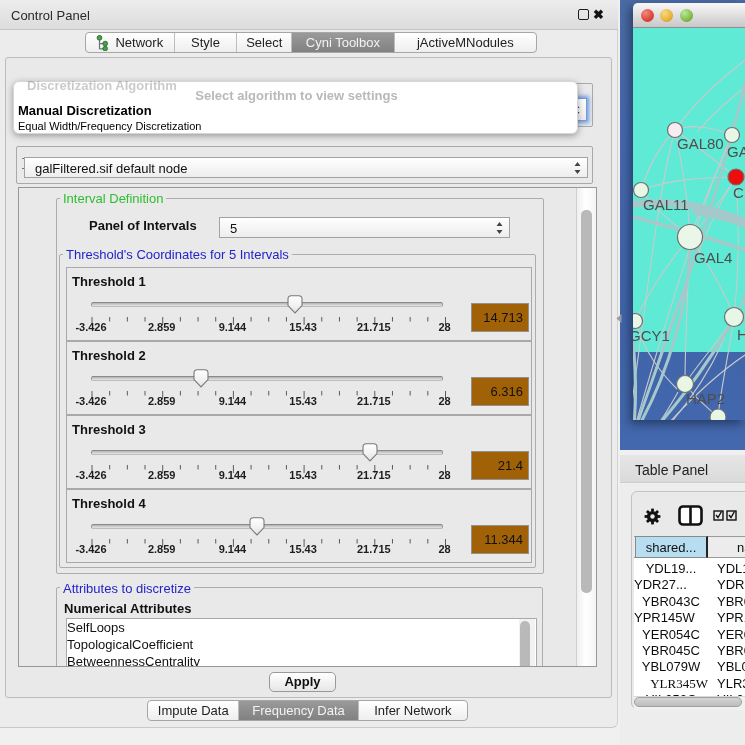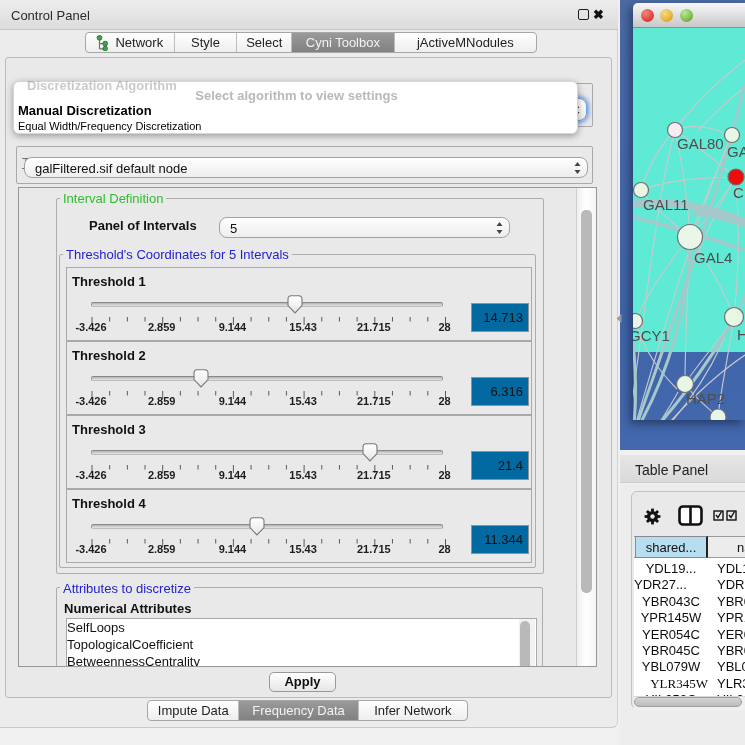--- a/index.html
+++ b/index.html
@@ -15,31 +15,31 @@
 
 .seg { position:absolute; display:flex; background:linear-gradient(#ffffff,#eeeeee); border:1px solid #a6a6a6; border-radius:4px; overflow:hidden; height:21px; }
 .seg > div { display:flex; align-items:center; justify-content:center; font-size:13px; color:#222; border-right:1px solid #bdbdbd; padding:0; }
 .seg > div:last-child { border-right:none; }
 .seg > div.sel { background:linear-gradient(#9a9a9a,#818181); color:#f2f2f2; }
 
 #content { position:absolute; left:5px; top:57px; width:607px; height:641px; background:#e9e9e9; border:1px solid #bcbcbc; border-radius:3px; }
 .group { position:absolute; border:1px solid #a9a9a9; border-radius:2px; }
 .gtitle { position:absolute; font-size:13px; background:#e9e9e9; padding:0 3px; white-space:nowrap; }
 
-.combo { position:absolute; background:linear-gradient(#ffffff,#ededed); border:1px solid #a2a2a2; border-radius:8px; font-size:13px; color:#111; }
+.combo { position:absolute; background:linear-gradient(#ffffff,#ededed); border:1px solid #a2a2a2; border-radius:0; font-size:13px; color:#111; }
 .combo span { position:absolute; left:10px; top:50%; transform:translateY(-50%); white-space:nowrap; }
 .combo .arr { position:absolute; right:6px; top:50%; transform:translateY(-50%); width:7px; }
 .arr svg { display:block; }
 
 #popup { position:absolute; left:13px; top:81px; width:565px; height:53px; background:#ffffff; border:1px solid #d6d6d6; border-radius:6px; box-shadow:0 2px 7px rgba(0,0,0,0.35); z-index:30; }
 
 .tbox { position:absolute; left:47px; width:466px; height:74px; border:1px solid #a9a9a9; background:#e9e9e9; }
 .tlabel { position:absolute; left:5px; top:6px; font-size:13px; font-weight:bold; color:#111; }
 .track { position:absolute; left:24px; top:34px; width:352px; height:5px; border-top:1px solid #8a8a8a; border-bottom:1px solid #bdbdbd; border-left:1px solid #999; border-right:1px solid #999; border-radius:2px; background:linear-gradient(#b2b2b2,#e6e6e6); }
-.vbox { position:absolute; left:404px; top:35px; width:58px; height:29px; background:#0369a1; border:1px solid #919191; font-size:13px; color:#111; text-align:right; line-height:27px; padding-right:5px; }
+.vbox { position:absolute; left:404px; top:35px; width:58px; height:29px; background:#a16207; border:1px solid #919191; font-size:13px; color:#111; text-align:right; line-height:27px; padding-right:5px; }
 .ticks { position:absolute; left:24px; top:44px; }
 .tnum { position:absolute; top:53px; font-size:11px; font-weight:bold; color:#1d1d1d; transform:translateX(-50%); white-space:nowrap; }
 .thumb { position:absolute; top:27px; width:16px; height:19px; }
 
 #spane { position:absolute; left:18px; top:187px; width:579px; height:480px; border:1px solid #979797; background:#e9e9e9; overflow:hidden; }
 #vsb { position:absolute; right:0; top:0; width:20px; height:479px; background:linear-gradient(90deg,#efefef,#ffffff 45%,#f4f4f4); border-left:1px solid #cfcfcf; }
 #vsb .th { position:absolute; left:4px; top:22px; width:11px; height:383px; background:#b9b9b9; border-radius:5px; }
 
 #numlist { position:absolute; left:47px; top:430px; width:471px; height:50px; background:#ffffff; border:1px solid #a9a9a9; font-size:13px; color:#111; overflow:hidden; }
 #numlist div { height:17px; line-height:17px; }
@@ -443,21 +443,21 @@
   <div class="abs" style="left:3px; top:44px; width:73px; height:22px; background:#b7ddf0; border:1px solid #8a8a8a; border-right:2px solid #222; font-size:13px; color:#111; text-align:center; line-height:21px;">shared...</div>
   <div class="abs" style="left:105px; top:48px; font-size:13px; color:#111;">na</div>
 
   <div class="abs" id="trows" style="left:2px; top:66px; width:118px; height:138px; background:#ffffff; overflow:hidden; font-size:13px; color:#0d0d0d;">
       <div style="position:absolute; left:0; top:3px; width:74px; text-align:center;">YDL19...</div>
       <div style="position:absolute; left:83px; top:3px; white-space:nowrap;">YDL1</div>
       <div style="position:absolute; left:0; top:19.4px; width:74px; text-align:left;">YDR27...</div>
       <div style="position:absolute; left:83px; top:19.4px; white-space:nowrap;">YDR2</div>
       <div style="position:absolute; left:0; top:35.8px; width:74px; text-align:center;">YBR043C</div>
       <div style="position:absolute; left:83px; top:35.8px; white-space:nowrap;">YBR0</div>
-      <div style="position:absolute; left:0; top:52.199999999999996px; width:74px; text-align:center;">YPR145W</div>
+      <div style="position:absolute; left:0; top:52.199999999999996px; width:74px; text-align:left;">YPR145W</div>
       <div style="position:absolute; left:83px; top:52.199999999999996px; white-space:nowrap;">YPR1</div>
       <div style="position:absolute; left:0; top:68.6px; width:74px; text-align:center;">YER054C</div>
       <div style="position:absolute; left:83px; top:68.6px; white-space:nowrap;">YER0</div>
       <div style="position:absolute; left:0; top:85px; width:74px; text-align:center;">YBR045C</div>
       <div style="position:absolute; left:83px; top:85px; white-space:nowrap;">YBR0</div>
       <div style="position:absolute; left:0; top:101.39999999999999px; width:74px; text-align:center;">YBL079W</div>
       <div style="position:absolute; left:83px; top:101.39999999999999px; white-space:nowrap;">YBL0</div>
       <div style="position:absolute; left:0; top:117.79999999999998px; width:74px; text-align:right;font-family:Liberation Serif, serif;">YLR345W</div>
       <div style="position:absolute; left:83px; top:117.79999999999998px; white-space:nowrap;">YLR3</div>
       <div style="position:absolute; left:0; top:134.2px; width:74px; text-align:center;">YIL052C</div>

